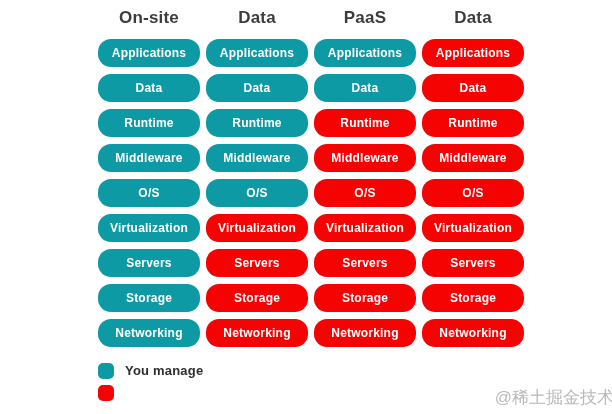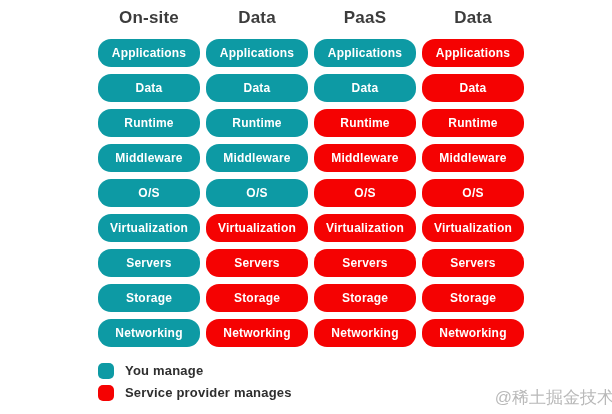--- a/index.html
+++ b/index.html
@@ -129,19 +129,18 @@
       <div class="pill red" style="grid-area: 10 / 4;">Networking</div>
     </div>
 
   <div id="legend">
     <div class="legend-item">
       <span class="legend-swatch teal"></span>
       <span class="legend-label">You manage</span>
     </div>
     <div class="legend-item">
       <span class="legend-swatch red"></span>
-      <span class="legend-label">Service provider manages</span>
     </div>
   </div>
 
   <div id="watermark">@稀土掘金技术社区</div>
 
 </div>
 
 </body></html>

